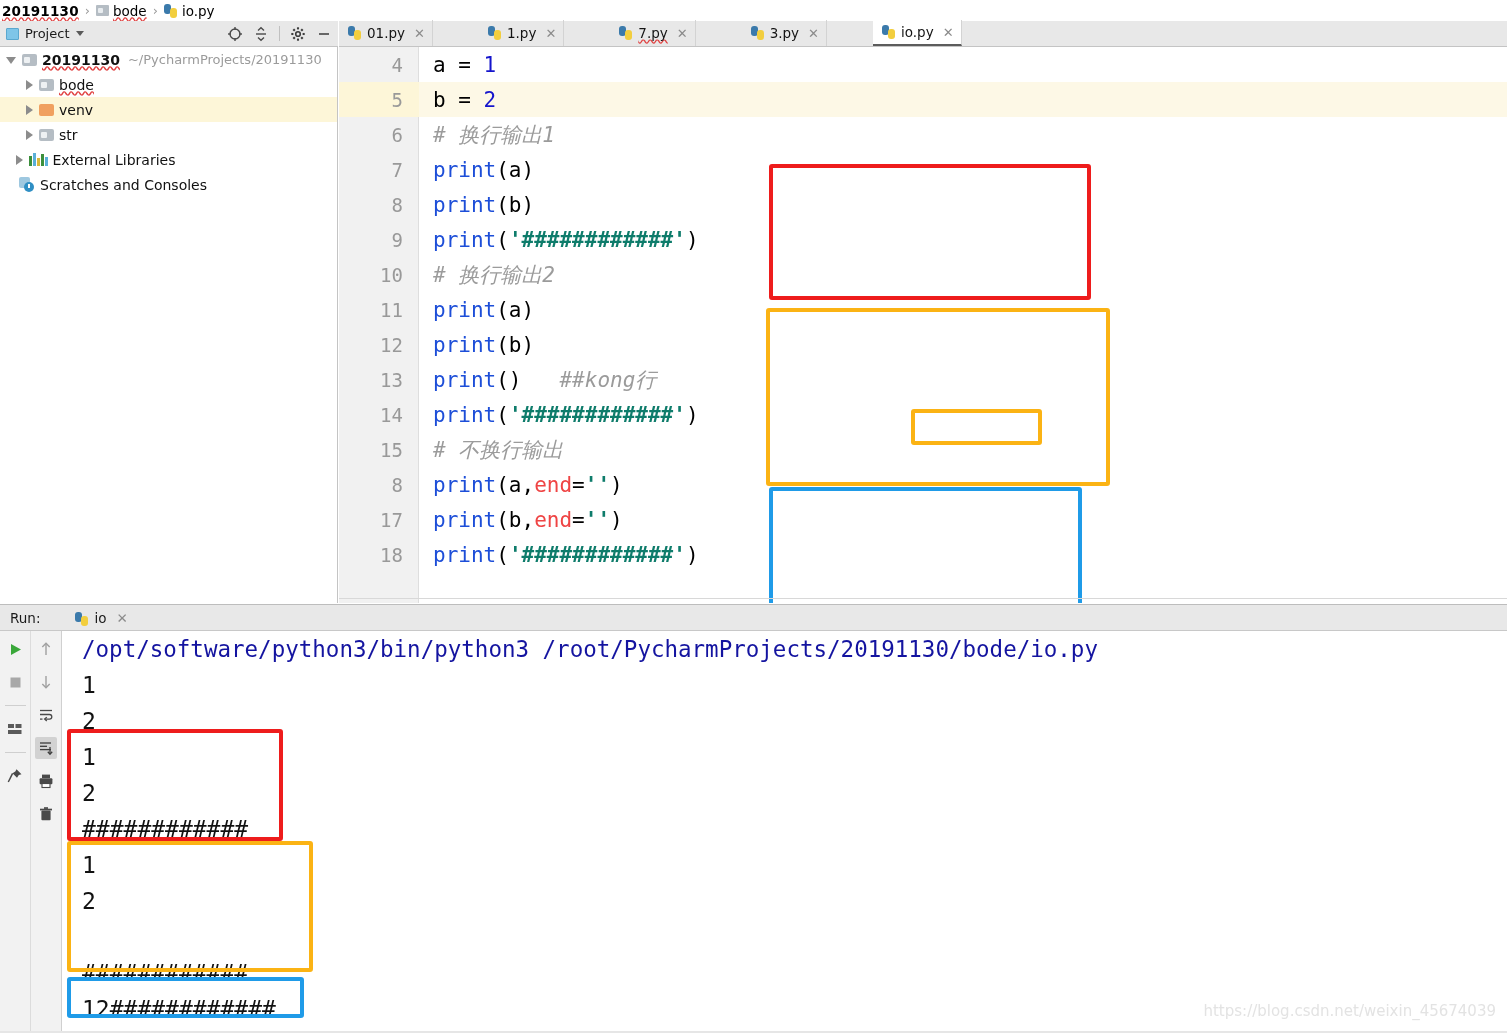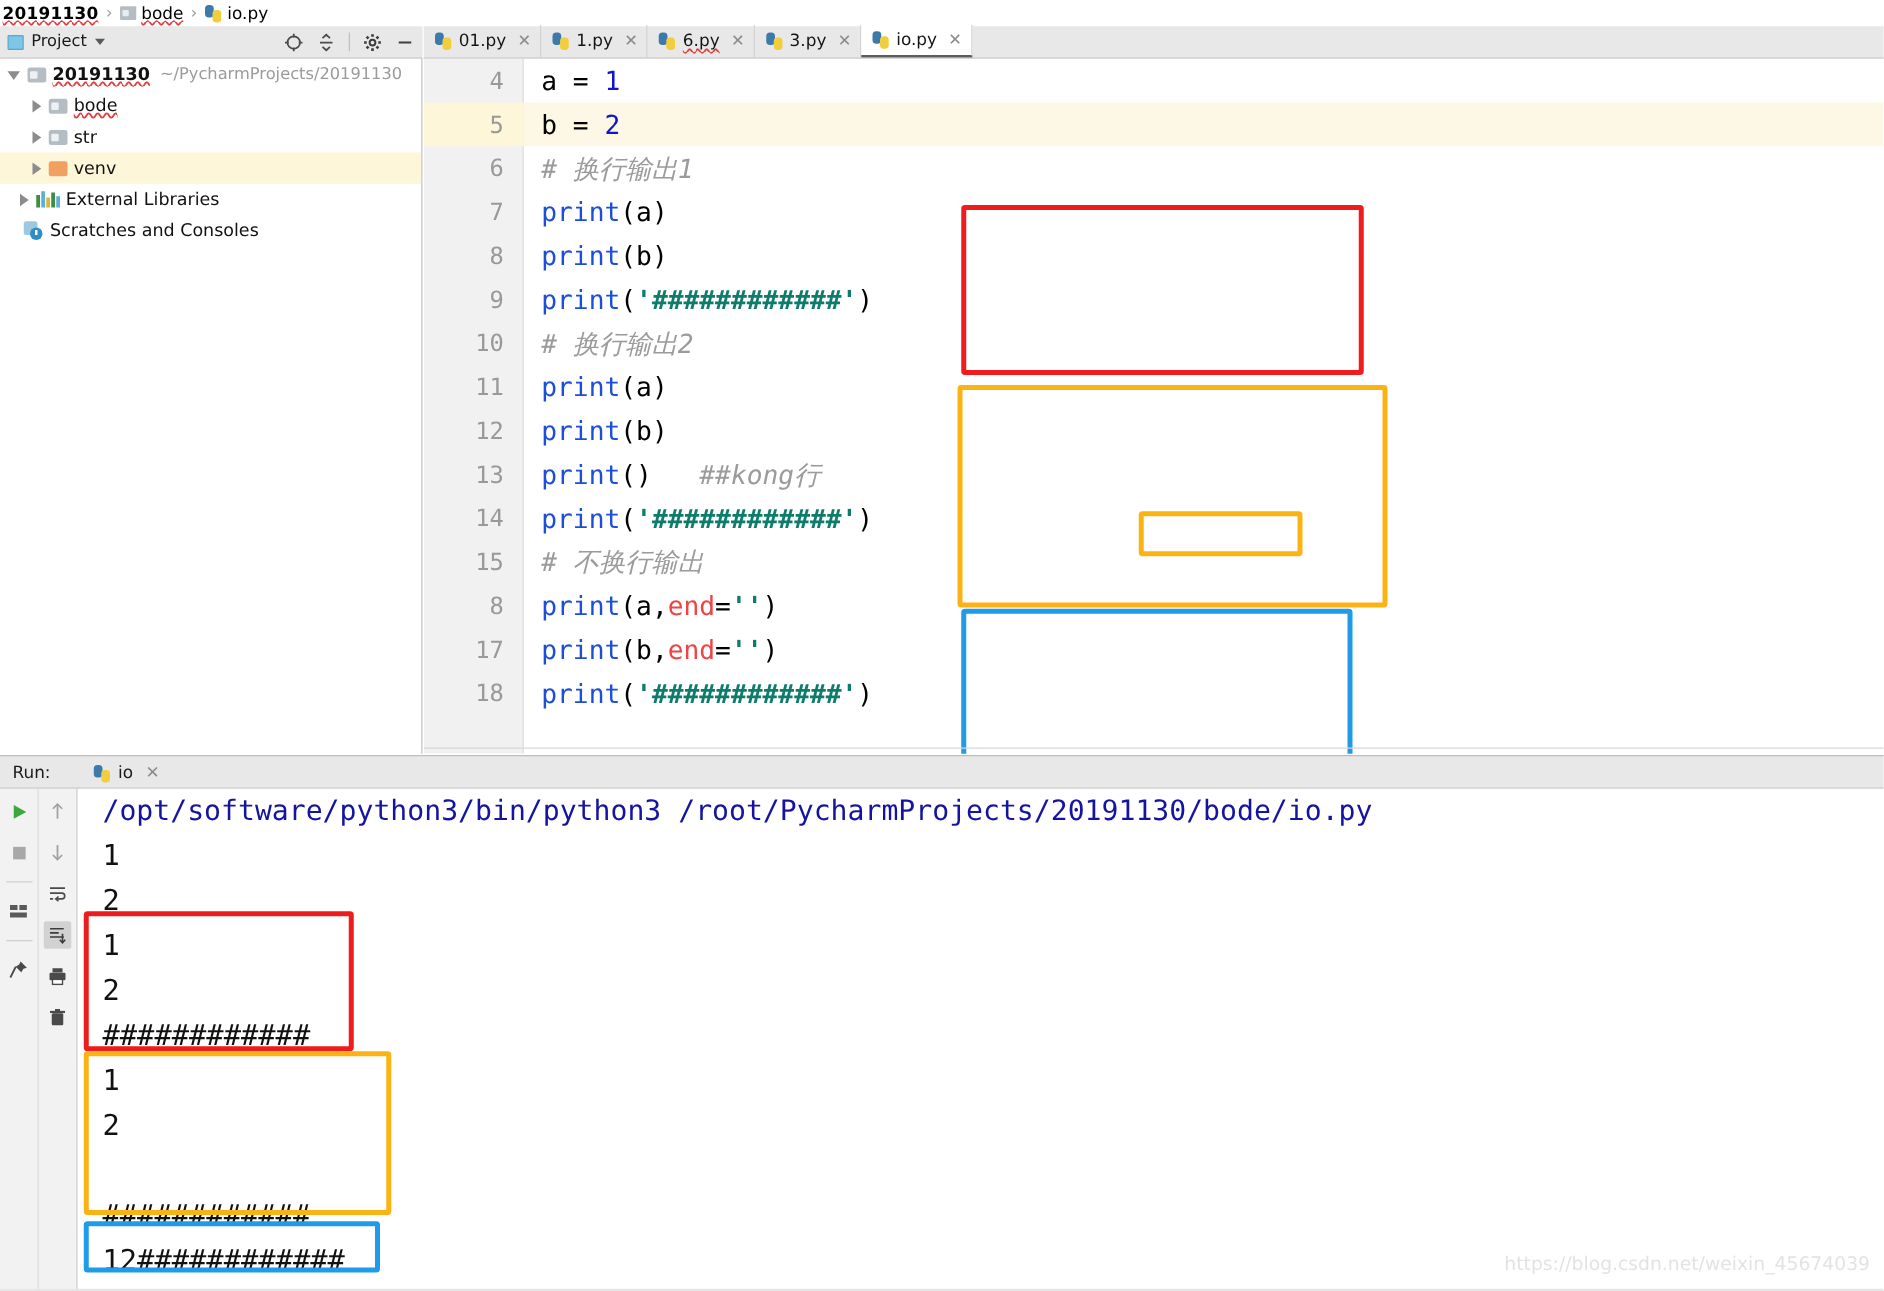--- a/index.html
+++ b/index.html
@@ -62,21 +62,21 @@
     margin-left: 7px;
   }
   .tw-actions { margin-left: auto; display: flex; align-items: center; gap: 10px; }
   .tw-sep-v { width: 1px; height: 15px; background: #c0c0c0; }
   .ic { width: 16px; height: 16px; display: inline-block; }
 
   
   .tabstrip {
     position: absolute; left: 339px; top: 21px; width: 1168px; height: 26px;
     background: #e8e8e8; border-bottom: 1px solid #c4c4c4;
-    display: flex; align-items: flex-end;
+    display: flex; align-items: flex-end; gap: 46px;
   }
   .tab {
     height: 26px; display: flex; align-items: center; gap: 5px;
     padding: 0 7px 0 9px; font-size: 13.5px; color: #141414;
     border-right: 1px solid #d3d3d3; cursor: default;
   }
   .tab.active { background: #ffffff; border-bottom: 2px solid #5c5c5c; }
   .tab .x { color: #8b8b8b; font-size: 13px; margin-left: 4px; }
 
   
@@ -295,21 +295,21 @@
           <span class="pb pb2"></span>
         </span>
         <span>1.py</span>
         <span class="x">✕</span>
       </div>
       <div class="tab">
         <span class="ico-py">
           <span class="pb pb1"></span>
           <span class="pb pb2"></span>
         </span>
-        <span class="bc-squig">6.py</span>
+        <span class="bc-squig">7.py</span>
         <span class="x">✕</span>
       </div>
       <div class="tab">
         <span class="ico-py">
           <span class="pb pb1"></span>
           <span class="pb pb2"></span>
         </span>
         <span>3.py</span>
         <span class="x">✕</span>
       </div>
@@ -328,29 +328,29 @@
         <span class="tri open"></span>
         <span class="fold grey"></span>
         <span class="tlabel bold bc-squig">20191130</span>
         <span class="tpath">~/PycharmProjects/20191130</span>
       </div>
       <div class="trow" style="padding-left: 26px;">
         <span class="tri"></span>
         <span class="fold grey"></span>
         <span class="tlabel bc-squig">bode</span>
       </div>
+      <div class="trow sel" style="padding-left: 26px;">
+        <span class="tri"></span>
+        <span class="fold orange"></span>
+        <span class="tlabel">venv</span>
+      </div>
       <div class="trow" style="padding-left: 26px;">
         <span class="tri"></span>
         <span class="fold grey"></span>
         <span class="tlabel">str</span>
-      </div>
-      <div class="trow sel" style="padding-left: 26px;">
-        <span class="tri"></span>
-        <span class="fold orange"></span>
-        <span class="tlabel">venv</span>
       </div>
       <div class="trow" style="padding-left: 16px;">
         <span class="tri"></span>
         <span class="libs">
           <i style="background: rgb(60, 143, 60); height: 10px;"></i>
           <i style="background: rgb(90, 176, 216); height: 13px;"></i>
           <i style="background: rgb(216, 184, 60); height: 8px;"></i>
           <i style="background: rgb(60, 143, 60); height: 12px;"></i>
           <i style="background: rgb(90, 176, 216); height: 9px;"></i>
         </span>

